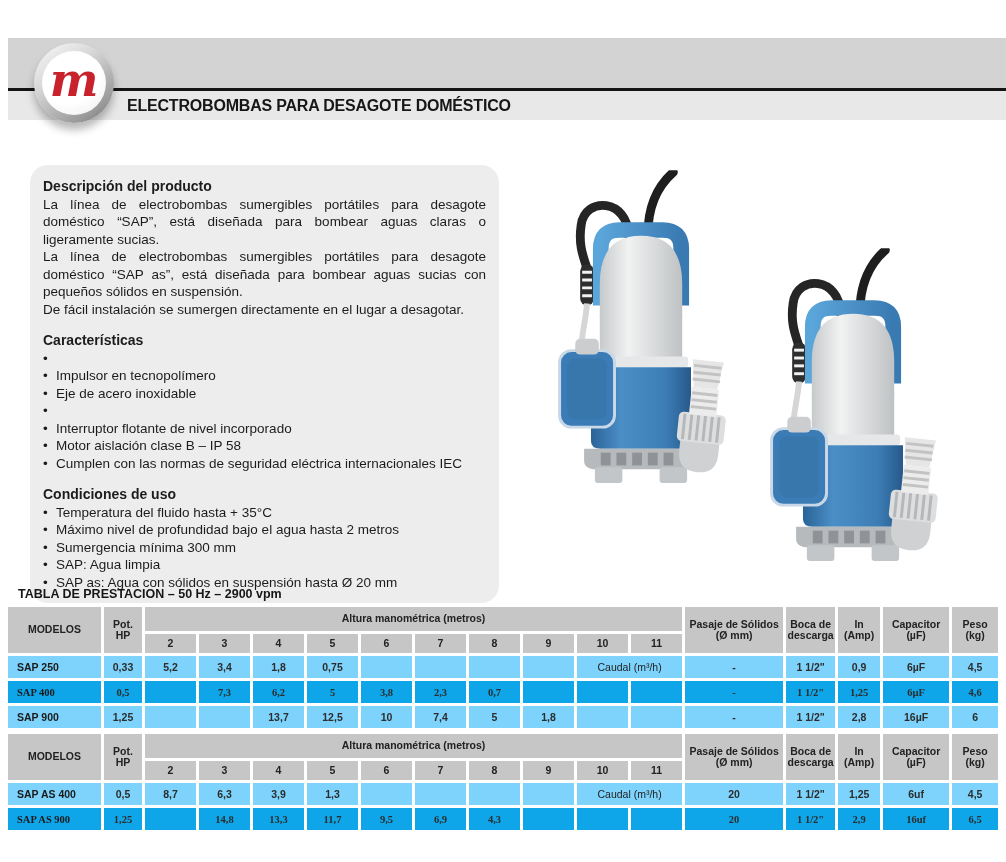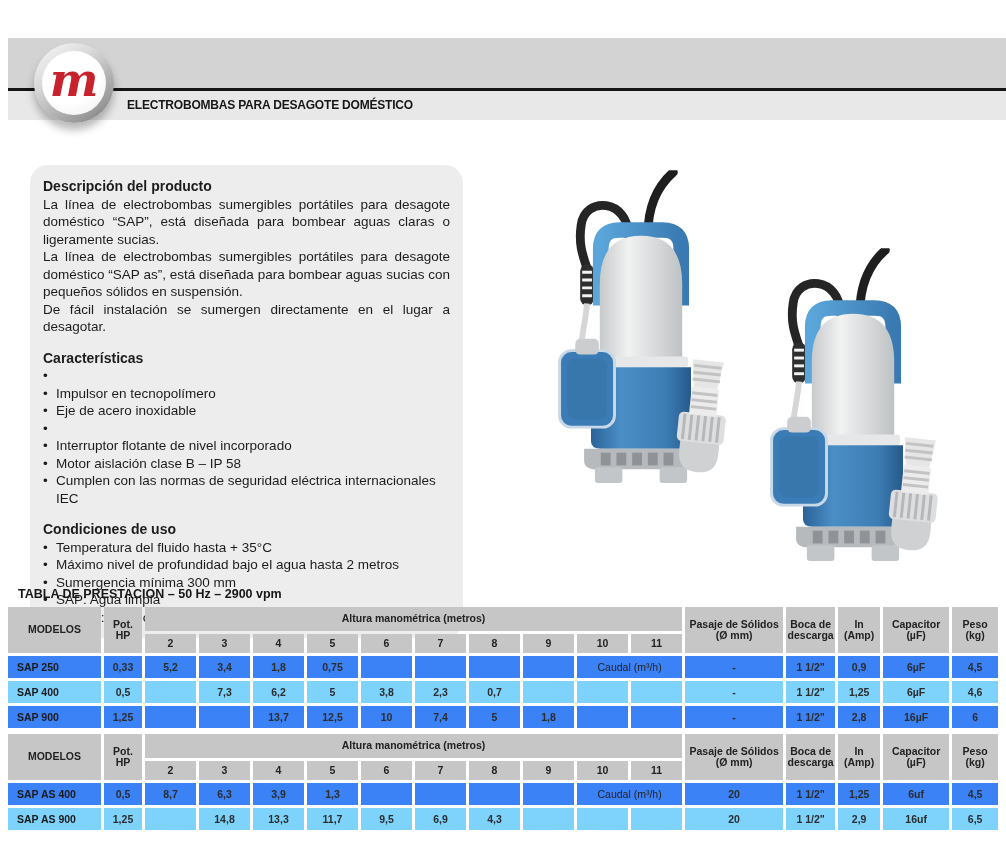--- a/index.html
+++ b/index.html
@@ -6,33 +6,33 @@
   .page{position:relative;width:1006px;height:862px;background:#fff;overflow:hidden;
         font-family:"Liberation Sans",sans-serif;color:#1a1a1a;}
 
   
   .banner{position:absolute;left:8px;right:0;top:38px;height:82px;}
   .banner-top{height:50px;background:#d3d3d3;}
   .banner-line{height:3px;background:#141414;}
   .banner-bottom{height:29px;background:#e8e8e8;}
   .banner-title{position:absolute;left:119px;top:8px;font-size:34px;font-weight:700;
                 letter-spacing:-0.5px;color:#161616;}
-  .banner-subtitle{position:absolute;left:119px;top:53px;line-height:29px;font-size:12px;
+  .banner-subtitle{position:absolute;left:119px;top:53px;line-height:29px;font-size:16px;
                    font-weight:700;letter-spacing:-0.2px;color:#161616;}
   .logo{position:absolute;left:26px;top:5px;width:80px;height:80px;border-radius:50%;
         background:linear-gradient(145deg,#fafafa 0%,#d9d9d9 35%,#9a9a9a 80%,#6f6f6f 100%);
         box-shadow:0 7px 9px rgba(0,0,0,0.28);}
   .logo-inner{position:absolute;left:8px;top:8px;width:64px;height:64px;border-radius:50%;
         background:radial-gradient(circle at 40% 32%,#ffffff 55%,#ececec 100%);
         display:flex;align-items:center;justify-content:center;}
   .logo-letter{font-family:"DejaVu Serif",serif;font-style:italic;font-weight:700;
         font-size:46px;line-height:1;color:#c8232c;transform:translateY(-3px);}
 
   
-  .info-box{position:absolute;left:30px;top:165px;width:433px;min-height:413px;
+  .info-box{position:absolute;left:30px;top:165px;width:469px;min-height:413px;
             background:#ededed;border-radius:18px;padding:13px 13px 12px 13px;
             box-sizing:border-box;font-size:13.5px;line-height:17.5px;color:#1c1c1c;}
   .info-heading{font-weight:700;font-size:14px;}
   .info-box .para{text-align:justify;}
   .info-box .section{margin-top:14px;}
   .bullet{display:flex;}
   .bullet .dot{width:13px;flex:0 0 13px;}
 
   
   .pump{position:absolute;}
@@ -43,22 +43,22 @@
   .table-title{position:absolute;left:18px;top:587px;font-size:12.5px;font-weight:700;color:#161616;}
   .spec-table{position:absolute;left:5px;border-collapse:separate;border-spacing:3px;
               table-layout:fixed;width:996px;font-size:10.5px;}
   #spec-table-0{top:604px;}
   #spec-table-1{top:731px;}
   .spec-table th{background:#c6c6c6;font-weight:700;text-align:center;padding:2px 1px;
                  line-height:11.5px;color:#222;}
   .spec-table th.group{height:20px;margin-top:19px;}
   .spec-table th.num{height:15px;}
   .spec-table td{text-align:center;padding:3px 2px;height:16px;font-weight:700;color:#2c2c2c;}
-  .spec-table tr.odd td{background:#3b82f6;}
-  .spec-table tr.even td{background:#7dd3fc;}
+  .spec-table tr.odd td{background:#7dd3fc;}
+  .spec-table tr.even td{background:#0ea5e9;font-family:Liberation Serif, serif;}
   .spec-table td.model{text-align:left;padding-left:9px;color:#1a1a1a;}
   .spec-table td.caudal{font-weight:400;font-size:10.5px;color:#222;}
 </style>
 </head>
 <body>
 
 <svg width="0" height="0" style="position:absolute" aria-hidden="true">
   <defs>
     <linearGradient id="gDome" x1="0" y1="0" x2="1" y2="0">
       <stop offset="0" stop-color="#c7cacb"></stop>

